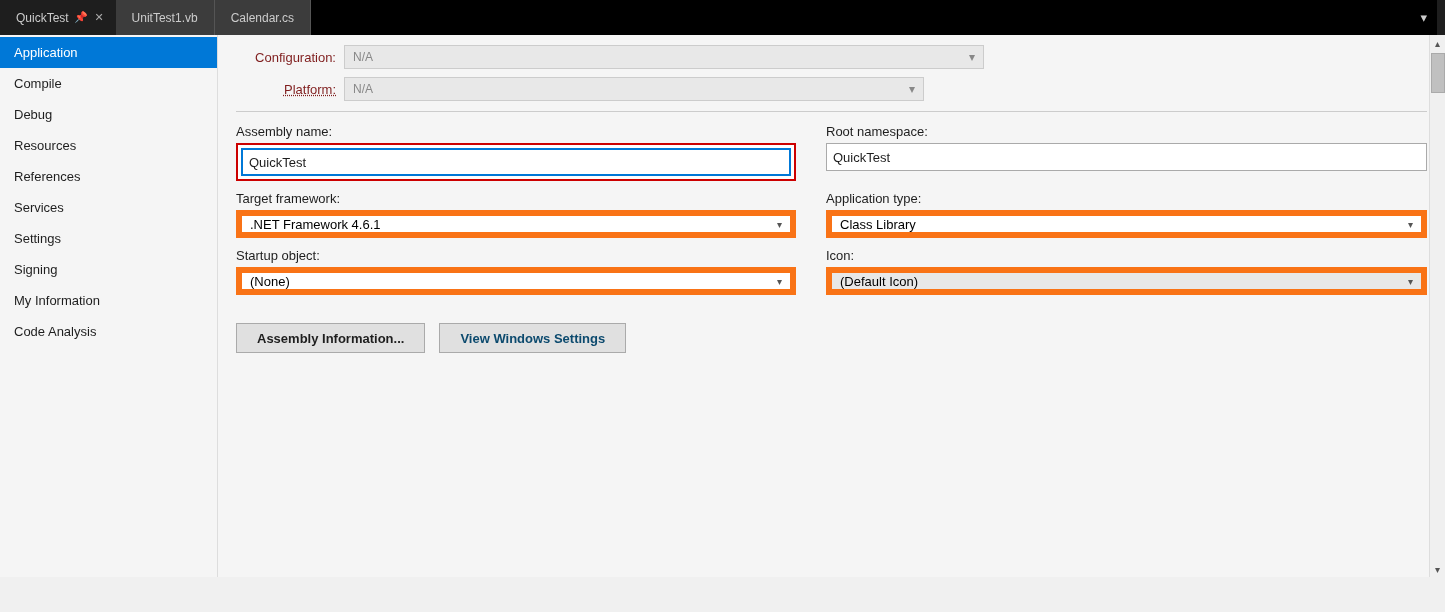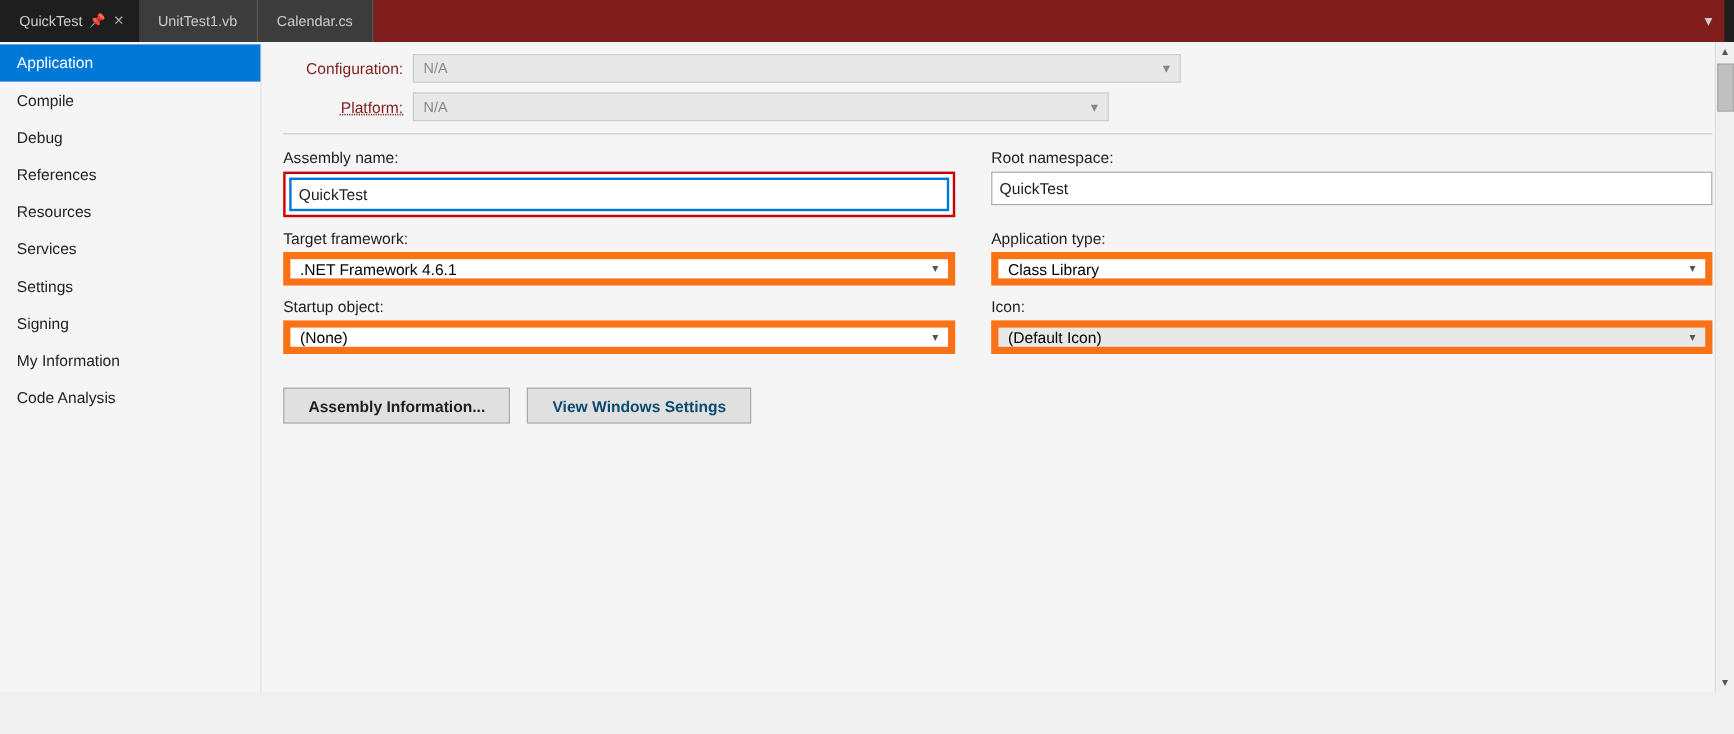--- a/index.html
+++ b/index.html
@@ -25,21 +25,21 @@
       color: #ccc;
       font-size: 12px;
       display: flex;
       align-items: center;
       gap: 6px;
       padding: 0 8px;
     }
     .tabs-bar {
       display: flex;
       align-items: center;
-      background: #7f1d1d;
+      background: #000000;
       height: 35px;
       gap: 0;
       flex: 1;
     }
     .tab {
       display: flex;
       align-items: center;
       padding: 0 16px;
       height: 35px;
       color: #ccc;
@@ -272,24 +272,24 @@
     <div class="sidebar-item active">
       <span>Application</span>
     </div>
     <div class="sidebar-item">
       <span>Compile</span>
     </div>
     <div class="sidebar-item">
       <span>Debug</span>
     </div>
     <div class="sidebar-item">
+      <span>Resources</span>
+    </div>
+    <div class="sidebar-item">
       <span>References</span>
-    </div>
-    <div class="sidebar-item">
-      <span>Resources</span>
     </div>
     <div class="sidebar-item">
       <span>Services</span>
     </div>
     <div class="sidebar-item">
       <span>Settings</span>
     </div>
     <div class="sidebar-item">
       <span>Signing</span>
     </div>

